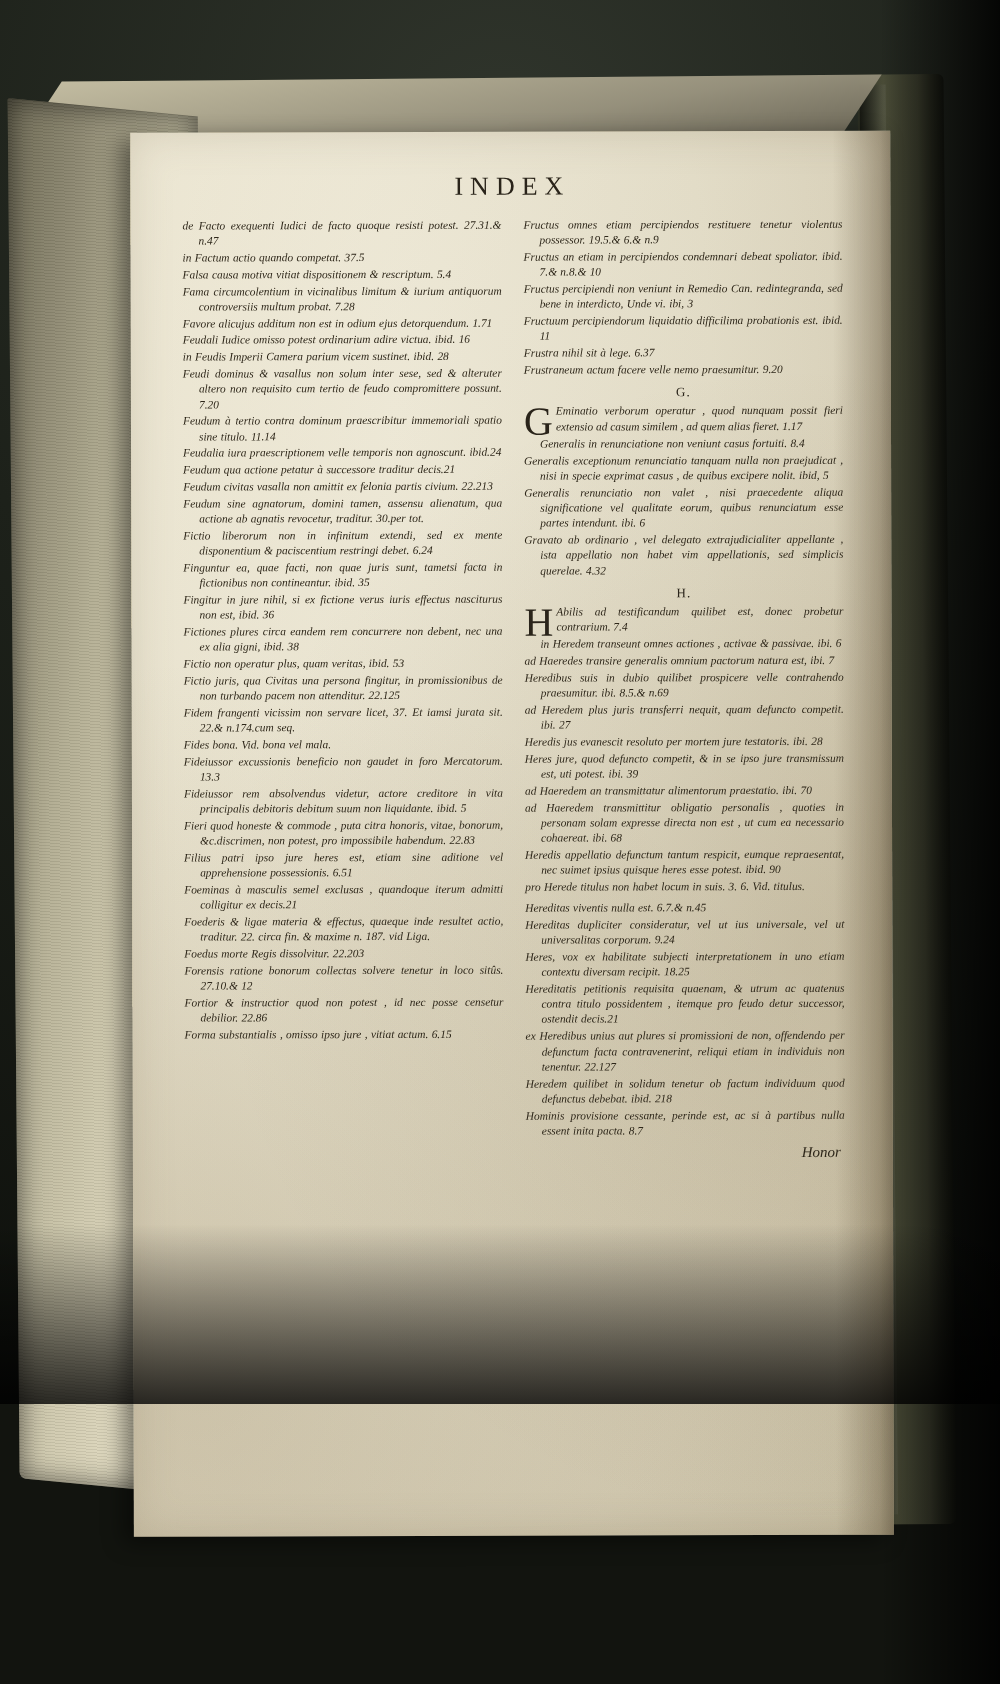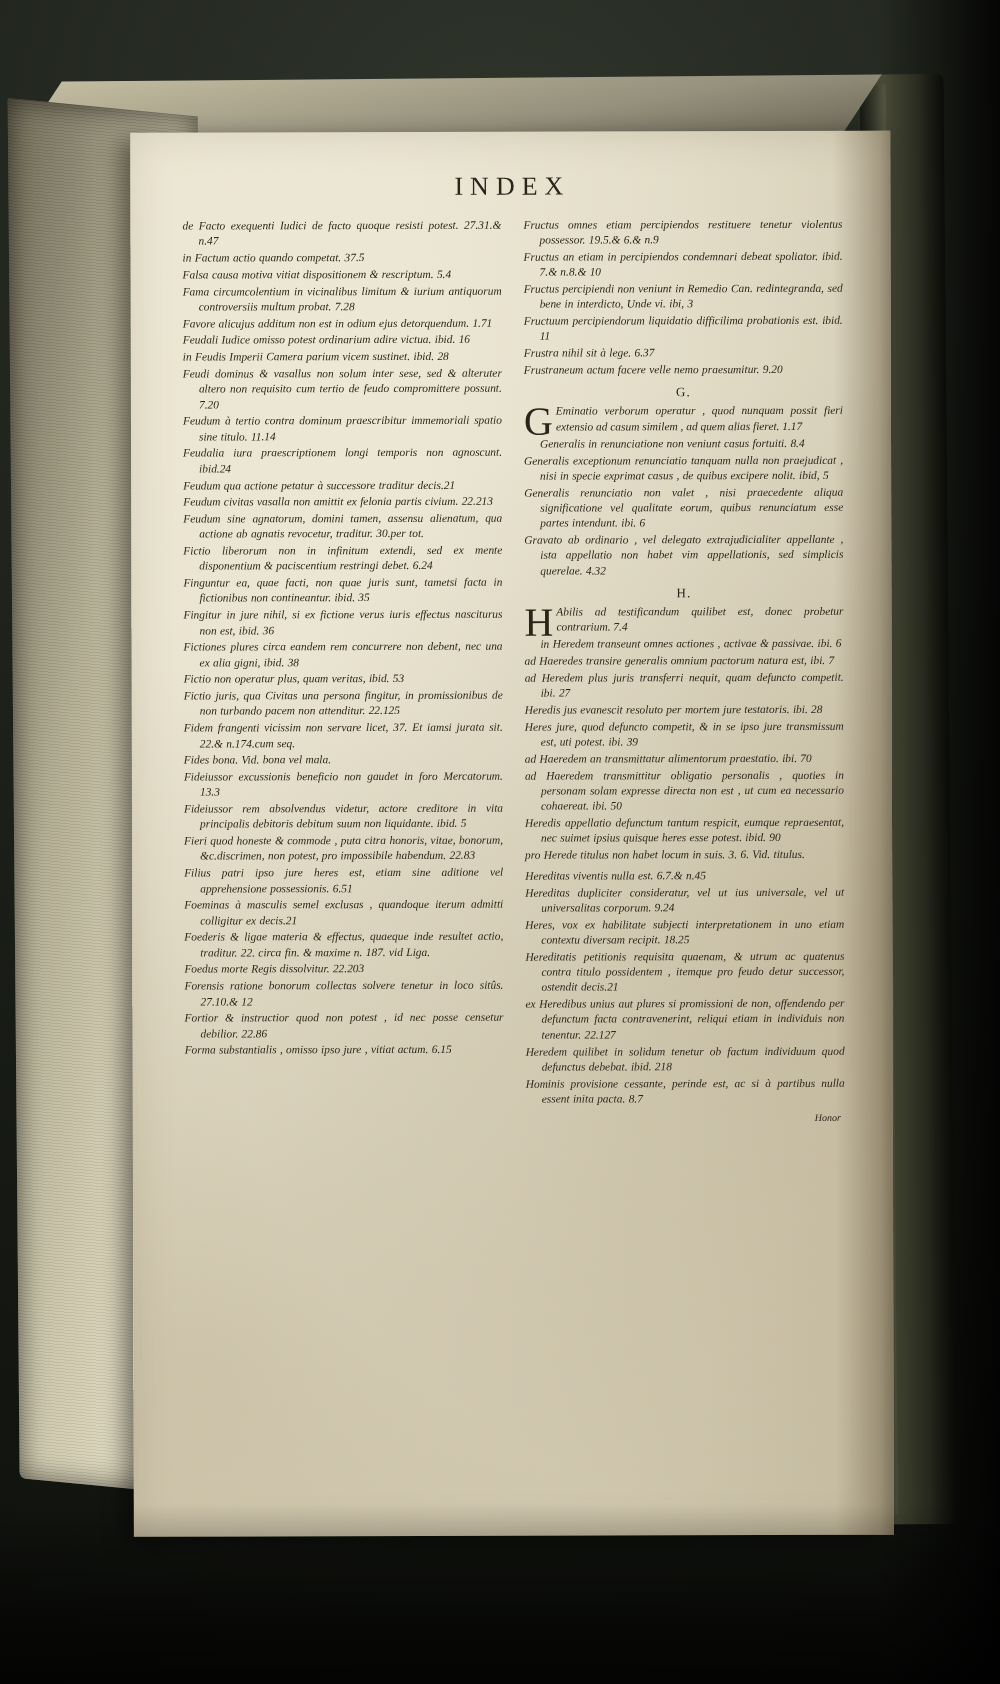--- a/index.html
+++ b/index.html
@@ -1,21 +1,21 @@
 <!DOCTYPE html>
 <html><head>
 <meta charset="utf-8">
 <style>
   html,body{margin:0;padding:0;}
   body{
     width:1000px;height:1684px;overflow:hidden;
     background:#12140f;
     font-family:"Liberation Serif", serif;
   }
-  #scene{position:relative;width:1000px;height:1684px;}
+  #scene{position:relative;width:1000px;height:1404px;}
 
   
   .backdrop{
     position:absolute;inset:0;
     background:
       radial-gradient(circle at 50% 10%, #30352c 0%, #1d211a 45%, #0e100c 100%);
   }
   .shadow-right{
     position:absolute;right:0;top:0;width:120px;height:1684px;
     background:linear-gradient(to left, rgba(0,0,0,.85), rgba(0,0,0,0));
@@ -132,21 +132,21 @@
     font-size:11.4px;
     line-height:1.34;
     color:#2d2619;
     text-align:justify;
     margin-bottom:2px;
   }
 
   .catch{
     text-align:right;
     font-style:italic;
-    font-size:10px;
+    font-size:15px;
     color:#2d2619;
     margin-top:6px;
     padding-right:4px;
   }
   .spacer{height:4px;}
 </style>
 </head>
 <body>
 
 <div id="scene">
@@ -169,21 +169,21 @@
           <div class="col">
             <div class="entry">de Facto exequenti Iudici de facto quoque resisti potest.                                        27.31.&amp; n.47</div>
             <div class="entry">in Factum actio quando competat.                 37.5</div>
             <div class="entry">Falsa causa motiva vitiat dispositionem &amp; rescriptum.                                                      5.4</div>
             <div class="entry">Fama circumcolentium in vicinalibus limitum &amp; iurium antiquorum controversiis multum probat. 7.28</div>
             <div class="entry">Favore alicujus additum non est in odium ejus detorquendum.                                            1.71</div>
             <div class="entry">Feudali Iudice omisso potest ordinarium adire victua. ibid.                                                 16</div>
             <div class="entry">in Feudis Imperii Camera parium vicem sustinet. ibid. 28</div>
             <div class="entry">Feudi dominus &amp; vasallus non solum inter sese, sed &amp; alteruter altero non requisito cum tertio de feudo compromittere possunt.                          7.20</div>
             <div class="entry">Feudum à tertio contra dominum praescribitur immemoriali spatio sine titulo.                      11.14</div>
-            <div class="entry">Feudalia iura praescriptionem longi temporis non agnoscunt.                                        ibid.24</div>
+            <div class="entry">Feudalia iura praescriptionem velle temporis non agnoscunt.                                        ibid.24</div>
             <div class="entry">Feudum qua actione petatur à successore traditur decis.21</div>
             <div class="entry">Feudum civitas vasalla non amittit ex felonia partis civium.                                          22.213</div>
             <div class="entry">Feudum sine agnatorum, domini tamen, assensu alienatum, qua actione ab agnatis revocetur, traditur. 30.per tot.</div>
             <div class="entry">Fictio liberorum non in infinitum extendi, sed ex mente disponentium &amp; paciscentium restringi debet. 6.24</div>
             <div class="entry">Finguntur ea, quae facti, non quae juris sunt, tametsi facta in fictionibus non contineantur. ibid.     35</div>
             <div class="entry">Fingitur in jure nihil, si ex fictione verus iuris effectus nasciturus non est, ibid.                        36</div>
             <div class="entry">Fictiones plures circa eandem rem concurrere non debent, nec una ex alia gigni, ibid.           38</div>
             <div class="entry">Fictio non operatur plus, quam veritas, ibid.       53</div>
             <div class="entry">Fictio juris, qua Civitas una persona fingitur, in promissionibus de non turbando pacem non attenditur. 22.125</div>
             <div class="entry">Fidem frangenti vicissim non servare licet, 37. Et iamsi jurata sit.  22.&amp; n.174.cum seq.</div>
@@ -220,25 +220,26 @@
             <div class="entry">Gravato ab ordinario , vel delegato extrajudicialiter appellante , ista appellatio non habet vim appellationis, sed simplicis querelae.                 4.32</div>
 
             <div class="sect">H.</div>
 
             <div class="dropblock">
               <span class="drop">H</span><span>Abilis ad testificandum quilibet est, donec probetur contrarium.                                     7.4</span>
             </div>
 
             <div class="entry">in Heredem transeunt omnes actiones , activae &amp; passivae. ibi.                                             6</div>
             <div class="entry">ad Haeredes transire generalis omnium pactorum natura est, ibi.                                          7</div>
+            <div class="entry">Heredibus suis in dubio quilibet prospicere velle contrahendo praesumitur. ibi.            8.5.&amp; n.69</div>
             <div class="entry">ad Heredem plus juris transferri nequit, quam defuncto competit. ibi.                                 27</div>
             <div class="entry">Heredis jus evanescit resoluto per mortem jure testatoris. ibi.                                             28</div>
             <div class="entry">Heres jure, quod defuncto competit, &amp; in se ipso jure transmissum est, uti potest. ibi.            39</div>
             <div class="entry">ad Haeredem an transmittatur alimentorum praestatio. ibi.                                                  70</div>
-            <div class="entry">ad Haeredem transmittitur obligatio personalis , quoties in personam solam expresse directa non est , ut cum ea necessario cohaereat. ibi.              50</div>
+            <div class="entry">ad Haeredem transmittitur obligatio personalis , quoties in personam solam expresse directa non est , ut cum ea necessario cohaereat. ibi.              68</div>
             <div class="entry">Heredis appellatio defunctum tantum respicit, eumque repraesentat, nec suimet ipsius quisque heres esse potest. ibid.                                          90</div>
             <div class="entry">pro Herede titulus non habet locum in suis. 3. 6. Vid. titulus.</div>
             <div class="spacer"></div>
             <div class="entry">Hereditas viventis nulla est.                6.7.&amp; n.45</div>
             <div class="entry">Hereditas dupliciter consideratur, vel ut ius universale, vel ut universalitas corporum.               9.24</div>
             <div class="entry">Heres, vox ex habilitate subjecti interpretationem in uno etiam contextu diversam recipit.       18.25</div>
             <div class="entry">Hereditatis petitionis requisita quaenam, &amp; utrum ac quatenus contra titulo possidentem , itemque pro feudo detur successor, ostendit decis.21</div>
             <div class="entry">ex Heredibus unius aut plures si promissioni de non, offendendo per defunctum facta contravenerint, reliqui etiam in individuis non tenentur.      22.127</div>
             <div class="entry">Heredem quilibet in solidum tenetur ob factum individuum quod defunctus debebat. ibid.      218</div>
             <div class="entry">Hominis provisione cessante, perinde est, ac si à partibus nulla essent inita pacta.                      8.7</div>

